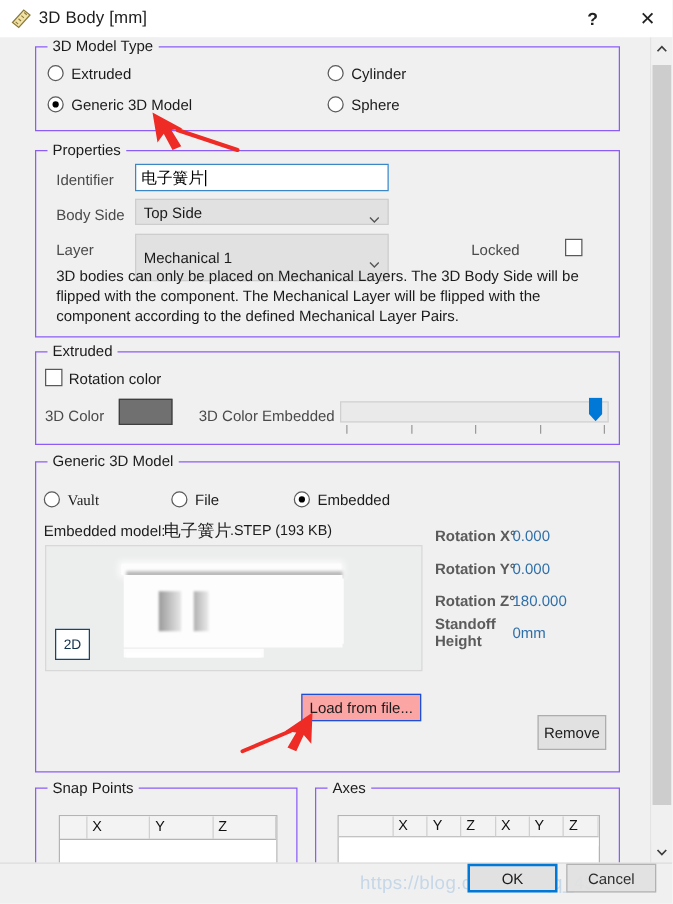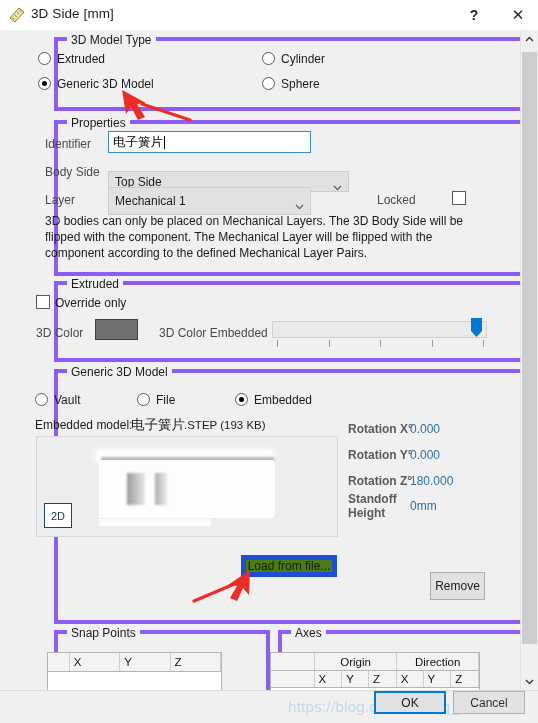--- a/index.html
+++ b/index.html
@@ -27,21 +27,21 @@
   
   .scrollbar{position:absolute;right:0;top:30px;width:17px;height:660px;background:#f0f0f0;border-left:1px solid #e3e3e3;}
   .sb-up,.sb-down{position:absolute;left:0;width:17px;height:17px;display:flex;align-items:center;justify-content:center;
                   font-size:8px;color:#3d3d3d;}
   .sb-up{top:0;}
   .sb-down{bottom:0;}
   .sb-track{position:absolute;left:0;top:17px;width:17px;bottom:17px;background:#f0f0f0;}
   .sb-thumb{position:absolute;left:1px;top:22px;width:15px;height:592px;background:#cdcdcd;}
 
   
-  .group{position:absolute;border:4px solid #8b5cf6;background:transparent;margin-left:26px;}
+  .group{position:absolute;border:1px solid #8b5cf6;background:transparent;}
   .group>.gtitle{position:absolute;top:-8px;left:9px;background:#f0f0f0;padding:0 4px;font-size:12px;color:#1b1b1b;}
 
   
   .radio{position:absolute;display:flex;}
   .radio .dot{width:13px;height:13px;border-radius:50%;border:1px solid #5a5a5a;background:#fff;box-sizing:border-box;position:relative;flex:0 0 auto;}
   .radio.checked .dot:after{content:"";position:absolute;left:3px;top:3px;width:5px;height:5px;border-radius:50%;background:#000;}
   .radio .rlabel{margin-left:6px;font-size:12px;color:#1b1b1b;white-space:nowrap;}
 
   
   .chk{width:14px;height:14px;border:1px solid #595959;background:#fff;box-sizing:border-box;position:absolute;}
@@ -69,21 +69,21 @@
   
   .preview{position:absolute;box-sizing:border-box;border:1px solid #d8d8d8;background:#eceded;overflow:hidden;}
   .pv-shape{position:absolute;background:#fefefe;}
   .btn2d{position:absolute;box-sizing:border-box;border:1px solid #17466b;background:#fff;
          font-size:11px;color:#10304b;display:flex;align-items:center;justify-content:center;}
 
   
   .btn{position:absolute;box-sizing:border-box;font-size:12px;color:#1b1b1b;
        display:flex;align-items:center;justify-content:center;
        border:1px solid #adadad;background:#e1e1e1;}
-  .btn.focus{border:5px solid #1d4ed8;background:#4d7c0f;}
+  .btn.focus{border:1px solid #1d4ed8;background:#fca5a5;}
   .btn.primary{border:2px solid #0078d7;background:#e1e1e1;}
 
   
   .valnum{position:absolute;font-size:12px;color:#2f6fa8;white-space:nowrap;text-align:right;}
   .rotlbl{position:absolute;font-size:12px;color:#5b5b5b;font-weight:bold;white-space:nowrap;}
 
   
   .tbl{position:absolute;box-sizing:border-box;border:1px solid #b4b4b4;background:#fff;overflow:hidden;}
   .tbl .hdr{display:flex;height:18px;background:#f3f3f3;border-bottom:1px solid #b4b4b4;}
   .tbl .hdr div{border-right:1px solid #d0d0d0;font-size:11.5px;color:#111;
@@ -110,21 +110,21 @@
   <div class="titlebar">
     <span class="title-icon">
       <svg width="18" height="18" viewBox="0 0 18 18">
         <polygon points="2,12 11,2 16,6 7,16" fill="#f3e2a6" stroke="#8a7b3c" stroke-width="1"></polygon>
         <line x1="4.5" y1="11.5" x2="6.5" y2="13.3" stroke="#8a7b3c" stroke-width=".9"></line>
         <line x1="6.8" y1="9.0" x2="8.8" y2="10.8" stroke="#8a7b3c" stroke-width=".9"></line>
         <line x1="9.1" y1="6.5" x2="11.1" y2="8.3" stroke="#8a7b3c" stroke-width=".9"></line>
         <line x1="11.4" y1="4.0" x2="13.4" y2="5.8" stroke="#8a7b3c" stroke-width=".9"></line>
       </svg>
     </span>
-    <div class="title-text">3D Side [mm]</div>
+    <div class="title-text">3D Body [mm]</div>
     <div class="tb-btn tb-help">?</div>
     <div class="tb-btn tb-close">✕</div>
   </div>
 
   <div class="client">
 
     <div class="group" style="left:28px;top:7px;width:466px;height:66px;">
       <span class="gtitle">3D Model Type</span>
     </div>
     <div class="radio" style="left:38px;top:22px;">
@@ -148,69 +148,69 @@
       <span class="gtitle">Properties</span>
     </div>
 
     <div class="lbl" style="left:45px;top:107px;">Identifier</div>
     <div class="txtfield" style="left:108px;top:101px;width:203px;height:22px;">
       <span>电子簧片</span>
         <span class="caret"></span>
     </div>
 
     <div class="lbl" style="left:45px;top:135px;">Body Side</div>
-    <div class="combo" style="left:108px;top:141px;width:241px;height:21px;">
+    <div class="combo" style="left:108px;top:129px;width:203px;height:21px;">
       <span>Top Side</span>
       <span class="cvt">
         <svg width="9" height="6" viewBox="0 0 9 6">
             <path d="M1 1 L4.5 4.6 L8 1" fill="none" stroke="#555" stroke-width="1.1"></path>
           </svg>
       </span>
     </div>
 
     <div class="lbl" style="left:45px;top:163px;">Layer</div>
-    <div class="combo" style="left:108px;top:157px;width:203px;height:28px;">
+    <div class="combo" style="left:108px;top:157px;width:203px;height:38px;">
       <span>Mechanical 1</span>
       <span class="cvt">
         <svg width="9" height="6" viewBox="0 0 9 6">
             <path d="M1 1 L4.5 4.6 L8 1" fill="none" stroke="#555" stroke-width="1.1"></path>
           </svg>
       </span>
     </div>
 
     <div class="lbl" style="left:377px;top:163px;">Locked</div>
     <span class="chk" style="left:452px;top:161px;"></span>
 
     <div class="helptext" style="left:45px;top:183px;width:435px;">3D bodies can only be placed on Mechanical Layers. The 3D Body Side will be flipped with the component. The Mechanical Layer will be flipped with the component according to the defined Mechanical Layer Pairs.</div>
 
     <div class="group" style="left:28px;top:251px;width:466px;height:73px;">
       <span class="gtitle">Extruded</span>
     </div>
     <span class="chk" style="left:36px;top:265px;"></span>
-    <div class="lbl dark" style="left:55px;top:266px;">Override only</div>
+    <div class="lbl dark" style="left:55px;top:266px;">Rotation color</div>
 
     <div class="lbl" style="left:36px;top:296px;">3D Color</div>
     <span class="swatch" style="left:95px;top:289px;width:43px;height:21px;background:#707070;"></span>
 
     <div class="lbl" style="left:159px;top:296px;">3D Color Embedded</div>
     <span class="slider-track" style="left:272px;top:291px;width:215px;height:17px;"></span>
     <span class="slider-thumb" style="left:471px;top:288px;"></span>
     <span class="tickrow" style="left:272px;top:310px;width:215px;">
       <i style="left:5px;"></i>
         <i style="left:57px;"></i>
         <i style="left:108px;"></i>
         <i style="left:160px;"></i>
         <i style="left:211px;"></i>
     </span>
 
     <div class="group" style="left:28px;top:339px;width:466px;height:247px;">
       <span class="gtitle">Generic 3D Model</span>
     </div>
 
-    <div class="radio" style="left:35px;top:363px;">
+    <div class="radio" style="left:35px;top:363px;font-family:Liberation Serif, serif;">
       <span class="dot"></span>
       <span class="rlabel">Vault</span>
     </div>
     <div class="radio" style="left:137px;top:363px;">
       <span class="dot"></span>
       <span class="rlabel">File</span>
     </div>
     <div class="radio checked" style="left:235px;top:363px;">
       <span class="dot"></span>
       <span class="rlabel">Embedded</span>
@@ -258,25 +258,20 @@
         <div style="width:51px;">Y</div>
         <div style="width:51px;">Z</div>
       </div>
       <div class="body" style="height:23px;"></div>
     </div>
 
     <div class="group" style="left:252px;top:600px;width:242px;height:62px;">
       <span class="gtitle">Axes</span>
     </div>
     <div class="tbl" style="left:270px;top:622px;width:210px;height:42px;">
-      <div class="hdr" style="height:17px;">
-        <div style="width:44px;"></div>
-        <div class="ctr" style="width:83px;">Origin</div>
-        <div class="ctr" style="width:82px;">Direction</div>
-      </div>
       <div class="hdr" style="height:16px;">
         <div style="width:44px;"></div>
         <div style="width:28px;">X</div>
         <div style="width:27px;">Y</div>
         <div style="width:28px;">Z</div>
         <div style="width:27px;">X</div>
         <div style="width:28px;">Y</div>
         <div style="width:28px;">Z</div>
       </div>
       <div class="body" style="height:7px;"></div>

